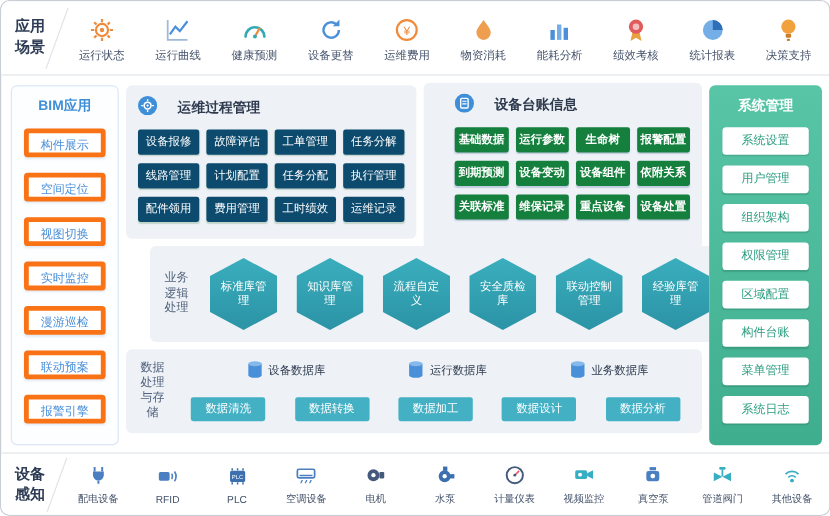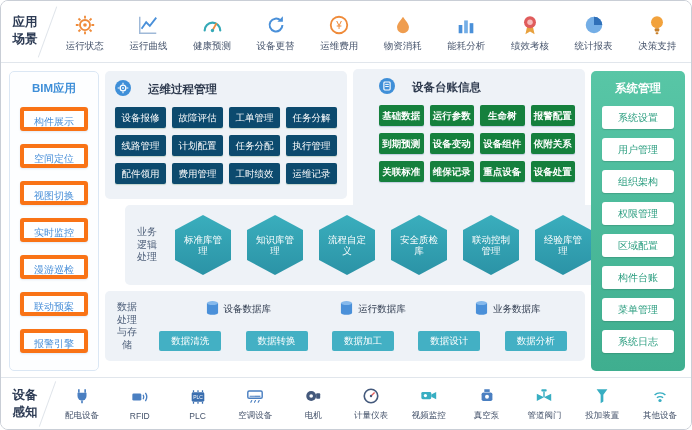--- a/index.html
+++ b/index.html
@@ -369,20 +369,31 @@
         <span class="bicon">
             <svg viewBox="0 0 20 20" width="18" height="18">
               <circle cx="8" cy="10" r="5.5" fill="#44597c"></circle>
               <circle cx="8" cy="10" r="2" fill="#fff"></circle>
               <rect x="13.5" y="7" width="4.5" height="6" rx="1" fill="#44597c"></rect>
             </svg>
           </span>
         <span class="blabel">电机</span>
       </div>
 
+      <div class="bot-item">
+        <span class="bicon">
+            <svg viewBox="0 0 20 20" width="18" height="18">
+              <rect x="8" y="2" width="4" height="4" fill="#3b6fb0"></rect>
+              <rect x="14.5" y="9" width="4" height="4" fill="#3b6fb0"></rect>
+              <circle cx="9.5" cy="11" r="5.5" fill="#3b6fb0"></circle>
+              <circle cx="9.5" cy="11" r="2" fill="#fff"></circle>
+            </svg>
+          </span>
+        <span class="blabel">水泵</span>
+      </div>
 
       <div class="bot-item">
         <span class="bicon">
             <svg viewBox="0 0 20 20" width="18" height="18">
               <circle cx="10" cy="10" r="7.5" fill="none" stroke="#44597c" stroke-width="1.8"></circle>
               <line x1="10" y1="10" x2="14" y2="6" stroke="#e05c5c" stroke-width="1.5"></line>
               <circle cx="10" cy="10" r="1.3" fill="#44597c"></circle>
             </svg>
           </span>
         <span class="blabel">计量仪表</span>
@@ -414,28 +425,20 @@
         <span class="bicon">
             <svg viewBox="0 0 20 20" width="18" height="18">
               <rect x="7" y="2.5" width="6" height="2.4" rx="1" fill="#38aec2"></rect>
               <line x1="10" y1="4.9" x2="10" y2="11" stroke="#38aec2" stroke-width="1.6"></line>
               <path d="M2 7.5v8l8-4zM18 7.5v8l-8-4z" fill="#38aec2"></path>
             </svg>
           </span>
         <span class="blabel">管道阀门</span>
       </div>
 
-      <div class="bot-item">
-        <span class="bicon">
-            <svg viewBox="0 0 20 20" width="18" height="18">
-              <path d="M4 2.5h12l-4.5 6v7.5l-3 2v-9.5z" fill="#38aec2"></path>
-            </svg>
-          </span>
-        <span class="blabel">投加装置</span>
-      </div>
 
       <div class="bot-item">
         <span class="bicon">
             <svg viewBox="0 0 20 20" width="18" height="18">
               <path d="M4 9a8.5 8.5 0 0 1 12 0" stroke="#38aec2" stroke-width="1.6" fill="none"></path>
               <path d="M6.6 12a5 5 0 0 1 6.8 0" stroke="#38aec2" stroke-width="1.6" fill="none"></path>
               <circle cx="10" cy="15" r="1.8" fill="#38aec2"></circle>
             </svg>
           </span>
         <span class="blabel">其他设备</span>

